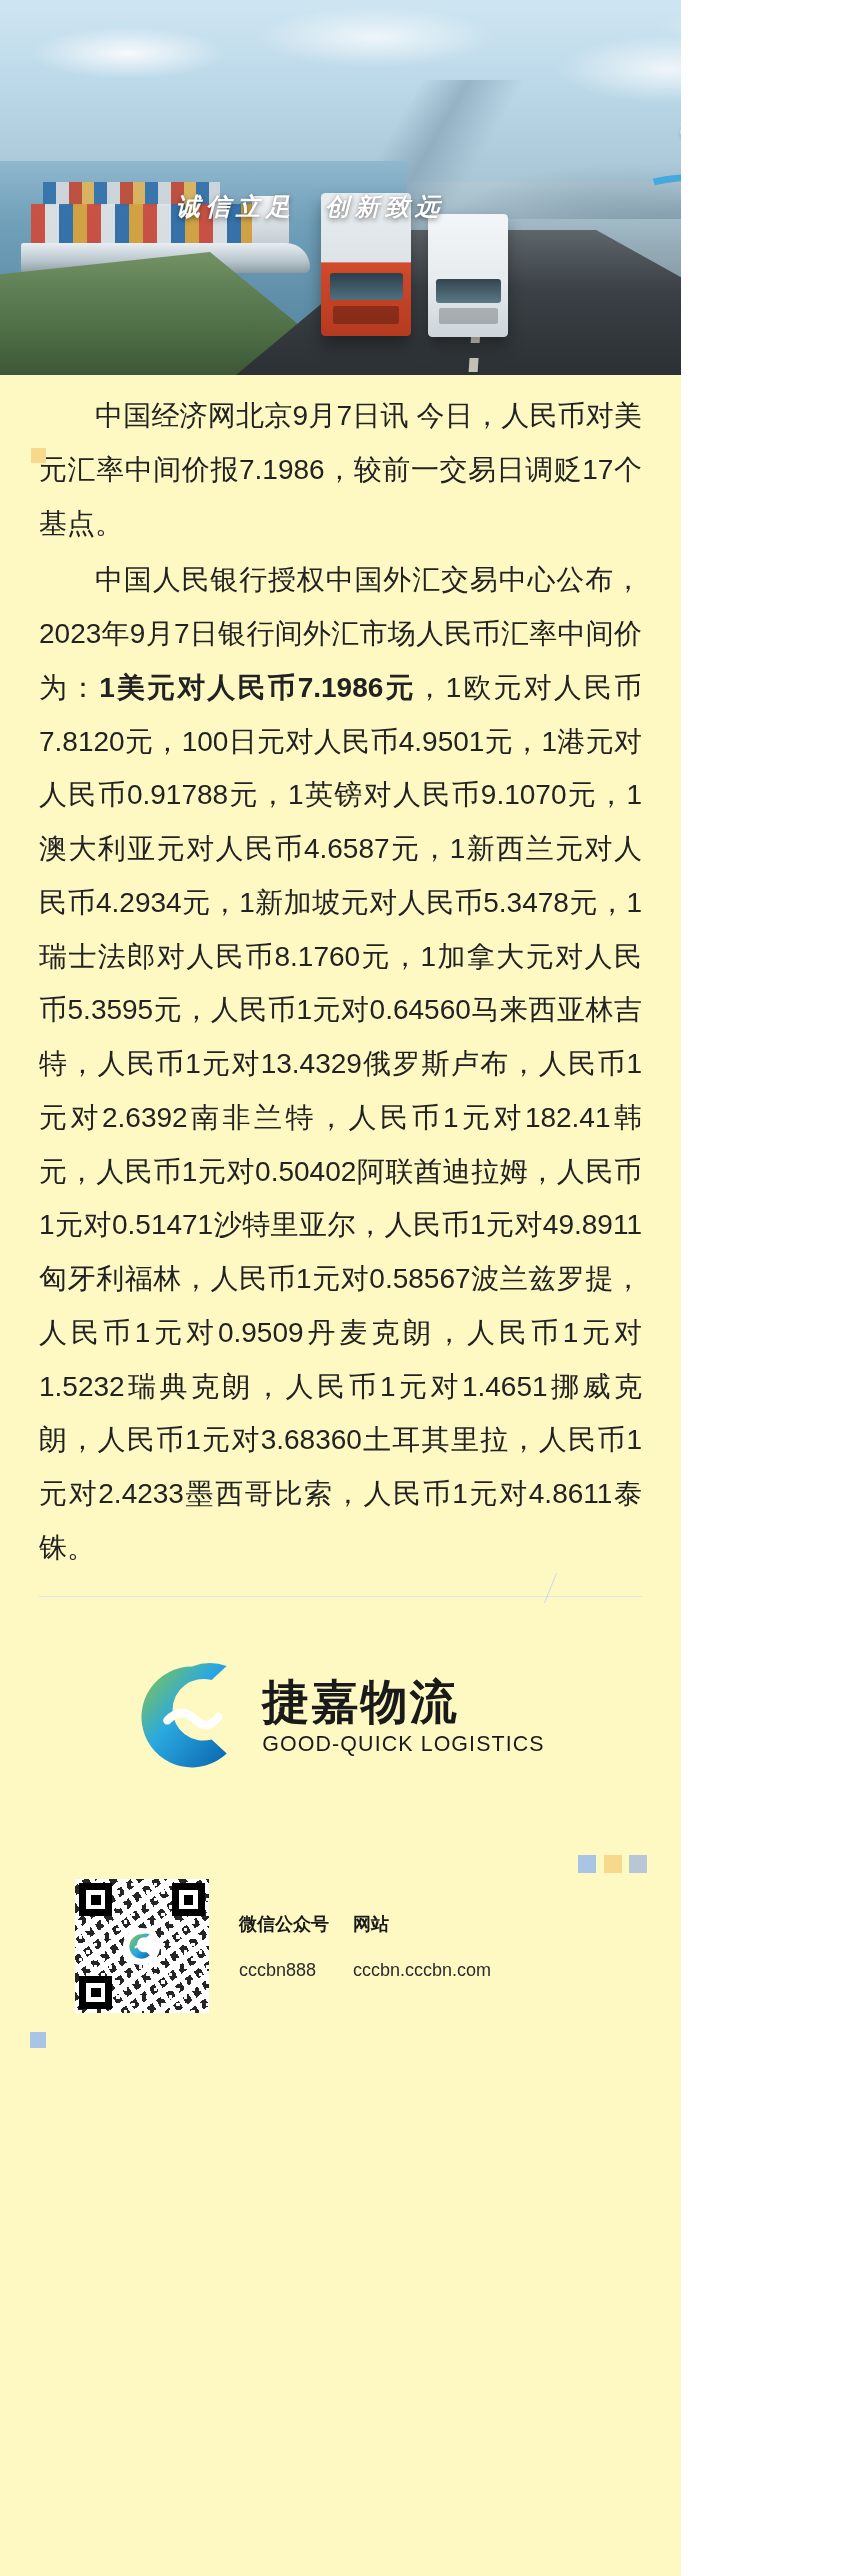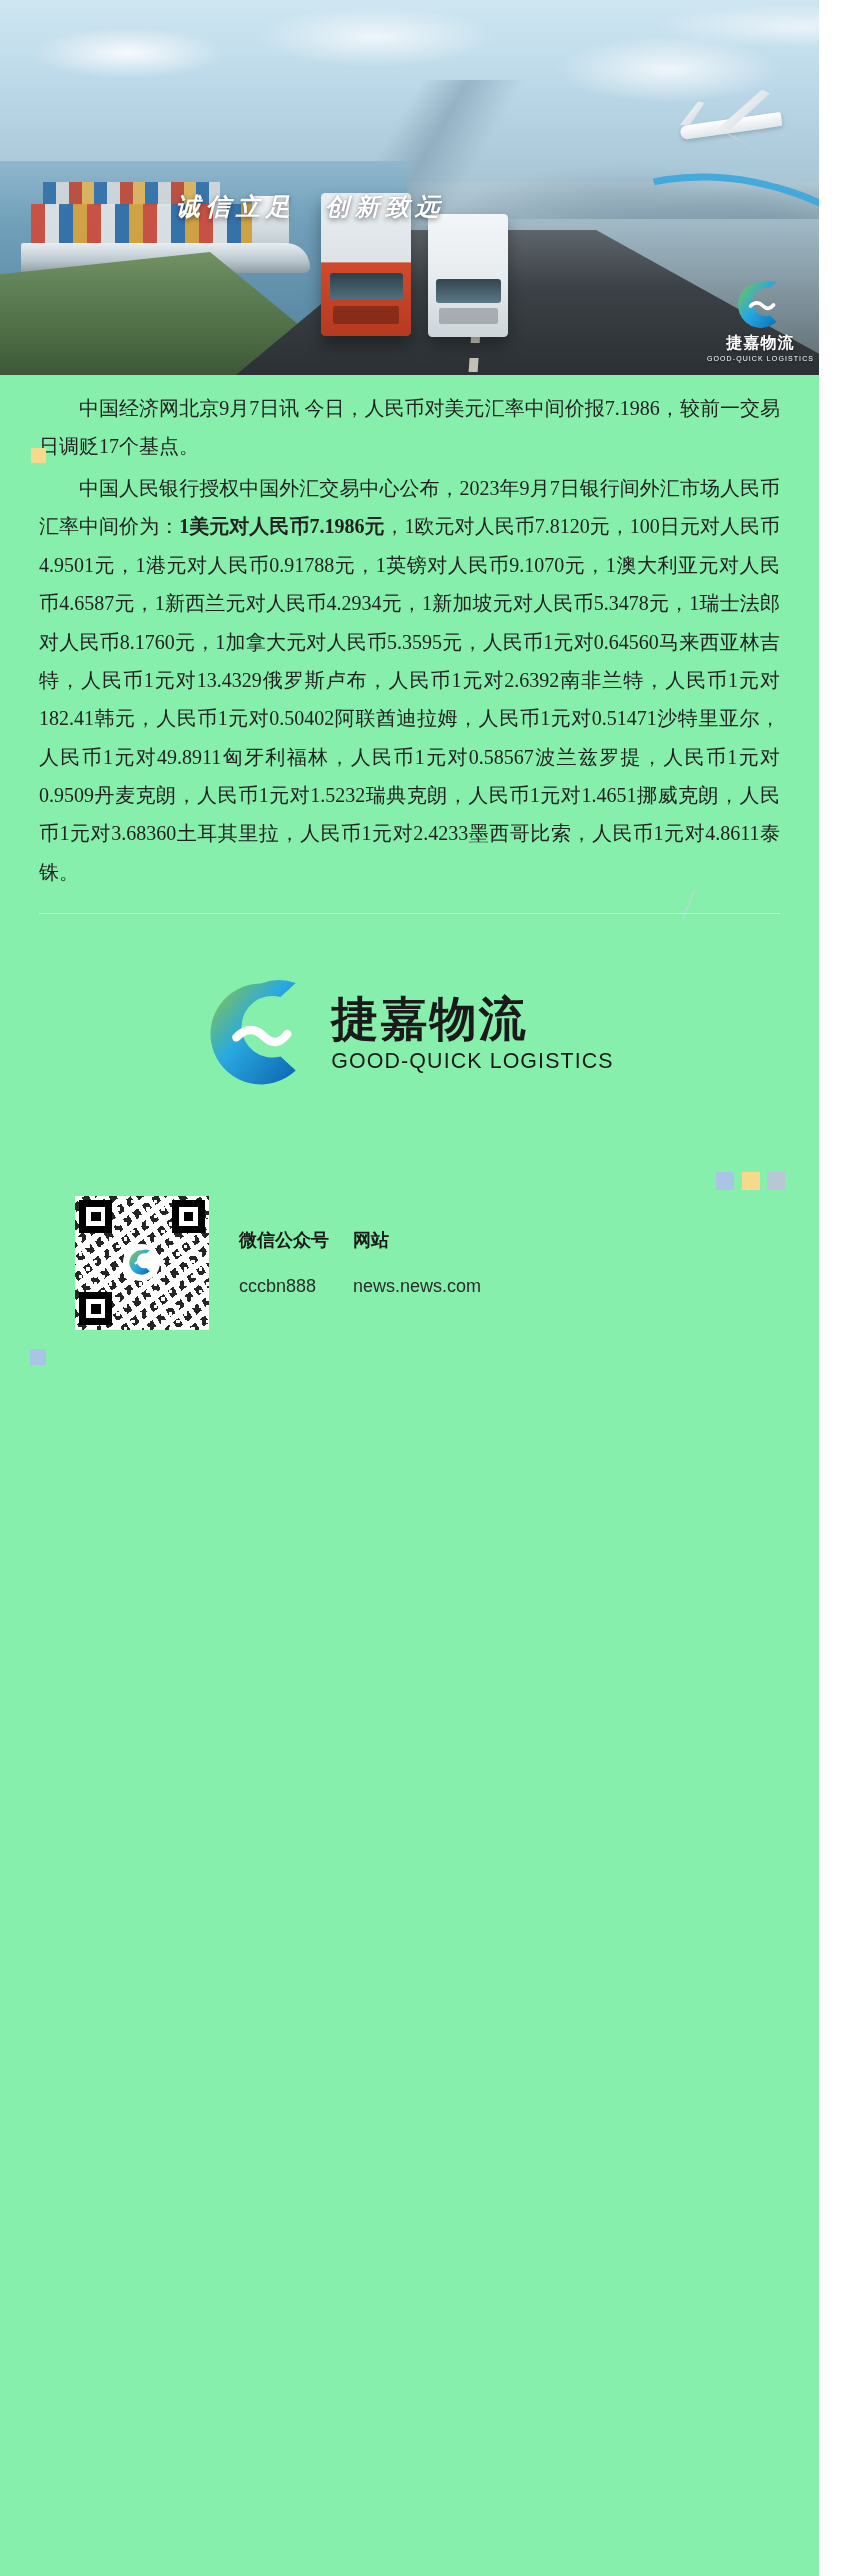--- a/index.html
+++ b/index.html
@@ -7,23 +7,23 @@
     margin: 0;
     padding: 0;
     background: #ffffff;
   }
   body {
     width: 857px;
     font-family: "Liberation Sans", sans-serif;
     color: #1a1a1a;
   }
   .page {
-    width: 819px;
+    width: 681px;
     min-height: 2576px;
-    background: #86efac;
+    background: #fef9c3;
     position: relative;
     overflow: hidden;
   }
 
   
   .hero {
     position: relative;
     width: 857px;
     height: 375px;
     overflow: hidden;
@@ -249,22 +249,22 @@
   .accent-tile {
     position: absolute;
     left: 31px; top: 448px;
     width: 15px; height: 15px;
     background: #f6d98a;
   }
 
   
   .article {
     padding: 14px 39px 0 39px;
-    font-family: Liberation Serif, serif;
-    font-size: 20px;
+    font-family: Liberation Sans, sans-serif;
+    font-size: 28px;
     line-height: 1.92;
     color: #222222;
     text-align: justify;
   }
   .article p {
     margin: 0 0 3.2px 0;
     text-indent: 2em;
   }
   .article b { font-weight: bold; }
 
@@ -520,20 +520,20 @@
             </defs>
             <path d="M50 5 a45 45 0 1 0 31 77.5 l-13.5 -12.5 a27.5 27.5 0 1 1 0 -53 L81 4.5 A44.8 44.8 0 0 0 50 5 Z" fill="url(#gcirc3)"></path>
             <path d="M28 53 q12.5 -13 25 -0.5 q10.5 10.5 20.5 -2.5" stroke="#ffffff" stroke-width="8" fill="none" stroke-linecap="round"></path>
           </svg>
         </div>
       </div>
       <div class="contact">
         <span class="lbl">微信公众号</span>
         <span class="lbl">网站</span>
         <span class="val">cccbn888</span>
-        <span class="val">news.news.com</span>
+        <span class="val">cccbn.cccbn.com</span>
       </div>
     </div>
     <div class="footer-tile-left"></div>
   </div>
 
 </div>
 
 
 </body></html>

